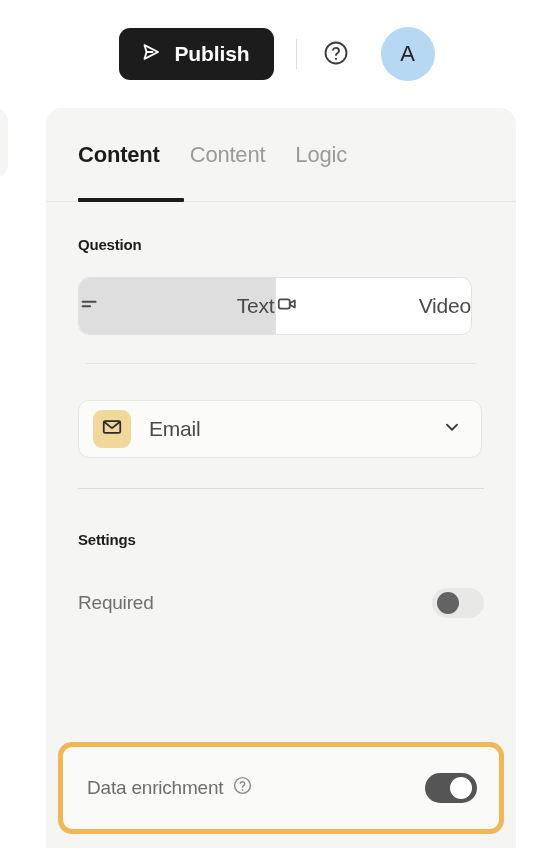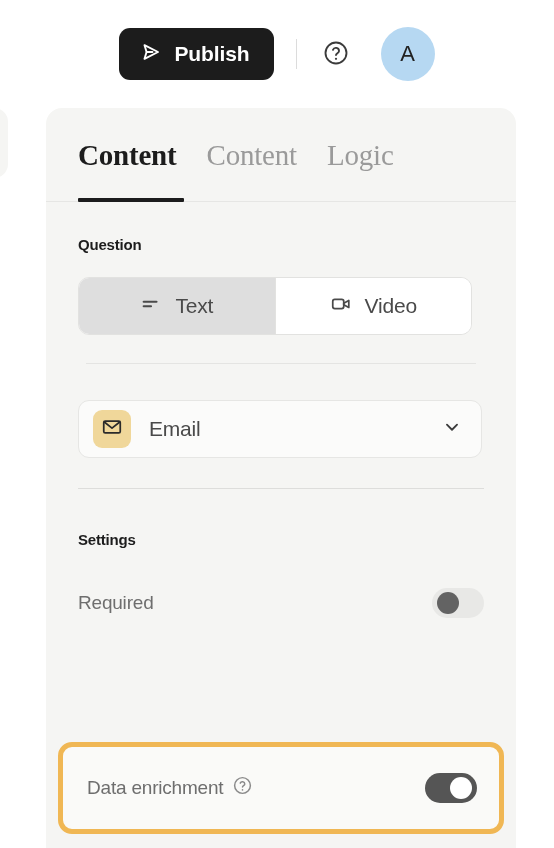--- a/index.html
+++ b/index.html
@@ -101,26 +101,26 @@
   
   .tabs {
     position: relative;
     height: 94px;
     padding: 0 0 0 32px;
     display: flex;
     align-items: center;
     gap: 30px;
   }
   .tab {
-    font-size: 29px;
+    font-size: 22px;
     color: #9a9a9a;
     background: none;
     border: none;
     padding: 0;
-    font-family: Liberation Serif, serif;
+    font-family: Liberation Sans, sans-serif;
     cursor: pointer;
     letter-spacing: -0.2px;
   }
   .tab.active { color: #1c1c1c; font-weight: 700; }
   .tabs-rule {
     position: absolute;
     left: 0; right: 0;
     bottom: 0;
     height: 1px;
     background: #e6e6e4;
@@ -153,21 +153,21 @@
     height: 58px;
     border: 1px solid #e2e2e0;
     border-radius: 11px;
     overflow: hidden;
     background: #ffffff;
   }
   .seg {
     flex: 1;
     display: flex;
     align-items: center;
-    justify-content: center;
+    justify-content: space-between;
     gap: 13px;
     font-size: 21px;
     color: #4a4a4a;
     background: #ffffff;
     border: none;
     font-family: "Liberation Sans", sans-serif;
     cursor: pointer;
     letter-spacing: -0.2px;
   }
   .seg.selected { background: #dedede; }

